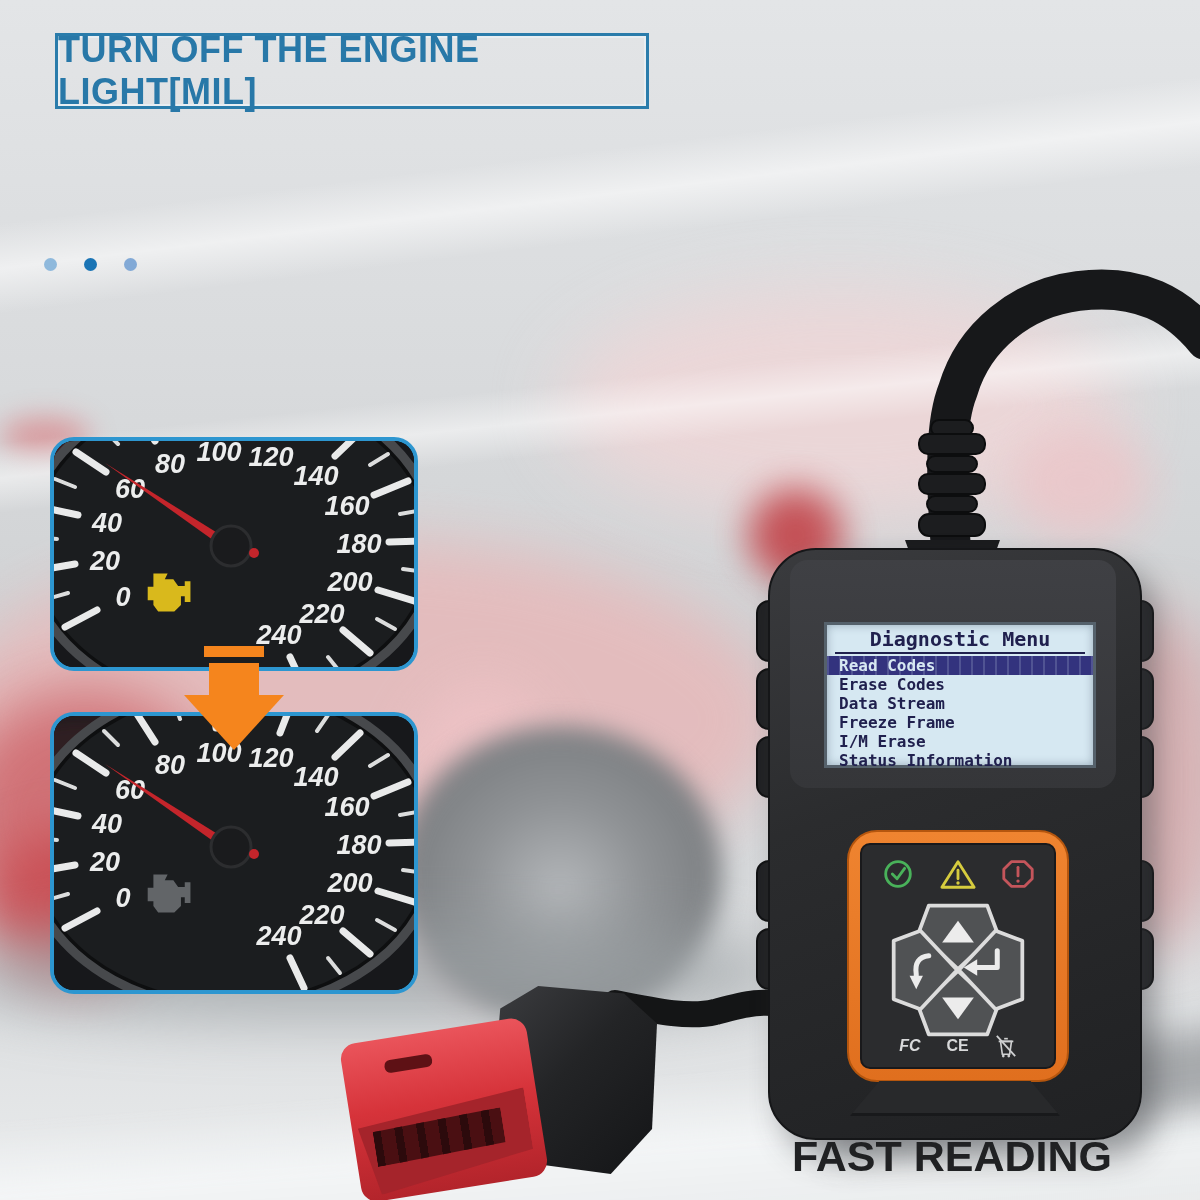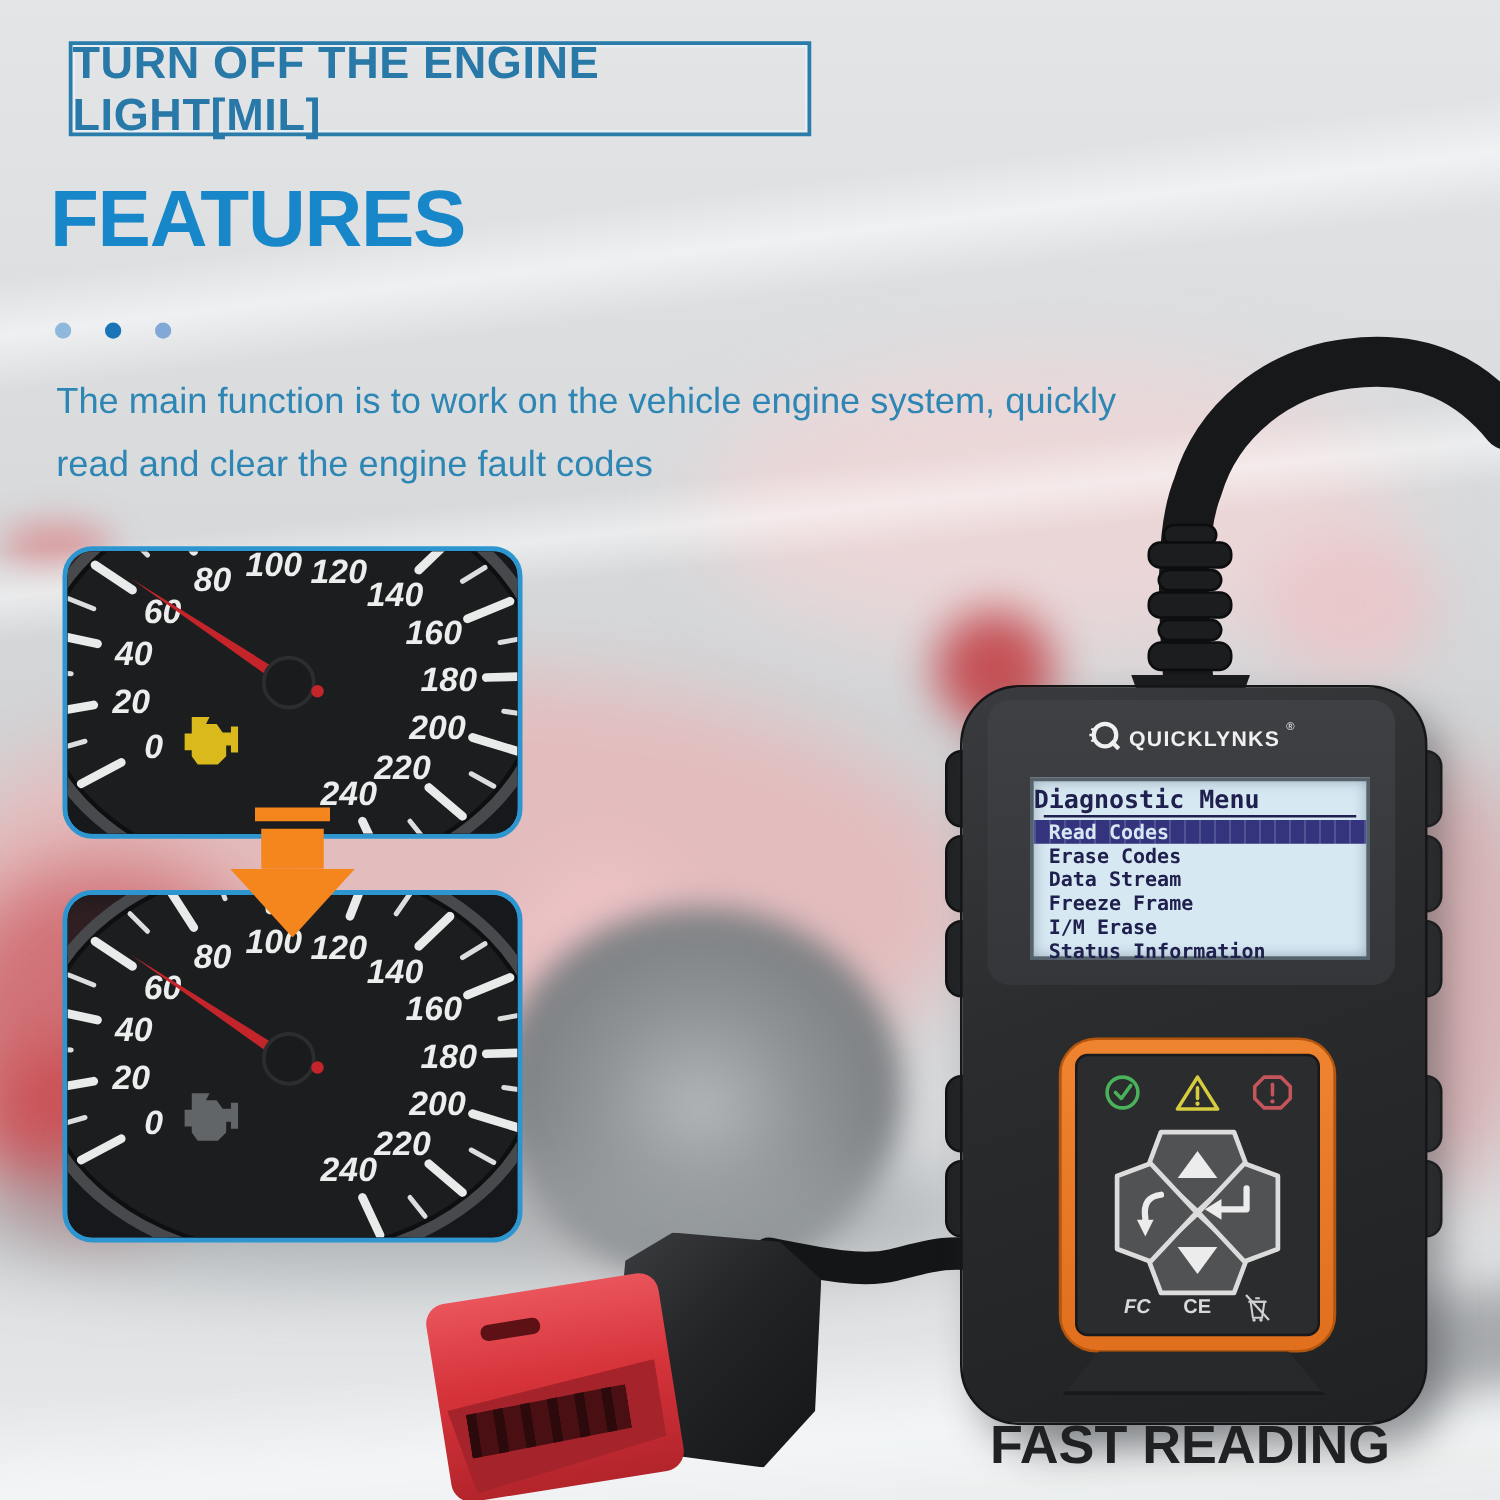--- a/index.html
+++ b/index.html
@@ -34,21 +34,21 @@
             border:2px solid #151618;z-index:5;box-shadow:14px 18px 30px rgba(60,63,66,.45);}
   .grip{position:absolute;width:26px;height:58px;border-radius:13px;background:#212224;border:2px solid #101112;z-index:4;}
   .dev-plate{position:absolute;left:20px;top:10px;width:326px;height:228px;border-radius:18px;
              background:linear-gradient(180deg,#3f4044 0%,#353639 100%);}
   .logo-row{position:absolute;left:0;top:14px;width:100%;display:flex;align-items:flex-start;justify-content:center;gap:5px;}
   .logo-text{color:#f0f0f0;font-size:17px;font-weight:bold;letter-spacing:1px;margin-top:8px;}
   .logo-reg{color:#f0f0f0;font-size:9px;margin-top:2px;}
   .screen{position:absolute;left:34px;top:62px;width:266px;height:140px;background:#d6e8f2;
           border:3px solid #55616b;box-shadow:inset 0 0 10px rgba(40,60,80,.35);
           font-family:"DejaVu Sans Mono",monospace;color:#20204e;}
-  .scr-title{text-align:left;font-size:20px;font-weight:bold;padding-top:2px;letter-spacing:0px;}
+  .scr-title{text-align:center;font-size:20px;font-weight:bold;padding-top:2px;letter-spacing:0px;}
   .scr-rule{height:2px;background:#20204e;margin:1px 8px 2px 8px;}
   .scr-item{font-size:16px;font-weight:bold;line-height:19px;padding-left:12px;white-space:nowrap;}
   .scr-item.selected{background:#33337e;color:#d6e8f2;
       background-image:repeating-linear-gradient(90deg,rgba(214,232,242,.18) 0 2px,transparent 2px 12px);}
   .keypad{position:absolute;left:77px;top:280px;width:218px;height:248px;border-radius:30px;
           background:linear-gradient(180deg,#ef8430 0%,#e06f1e 100%);border:2px solid #b5560e;}
   .keypad-inner{position:absolute;left:11px;top:11px;right:11px;bottom:11px;border-radius:10px;
           background:#2b2c2e;border:2px solid #19191b;}
   .ind-row{position:absolute;left:0;top:12px;width:100%;display:flex;justify-content:center;gap:24px;}
   .dpad{position:absolute;left:50%;top:54px;transform:translateX(-50%);}
@@ -104,29 +104,24 @@
       <rect x="919" y="474" width="66" height="20" rx="9" fill="#1c1d1f" stroke="#0c0d0e" stroke-width="2"></rect>
       <rect x="927" y="496" width="50" height="16" rx="8" fill="#1c1d1f" stroke="#0c0d0e" stroke-width="2"></rect>
       <rect x="919" y="514" width="66" height="22" rx="10" fill="#1c1d1f" stroke="#0c0d0e" stroke-width="2"></rect>
     </g>
   </svg>
 
   <div class="abs banner">
     <span>TURN OFF THE ENGINE LIGHT[MIL]</span>
   </div>
 
-  <div class="abs features-title">FEATURES</div>
   <div class="abs dots">
     <div class="dot" style="background:#8fb9dc;"></div>
     <div class="dot" style="background:#1a74b5;"></div>
     <div class="dot" style="background:#82a9d6;"></div>
-  </div>
-  <div class="abs para">
-    <div>The main function is to work on the vehicle engine system, quickly</div>
-    <div>read and clear the engine fault codes</div>
   </div>
 
   <div class="abs panel" style="left:50px;top:437px;width:360px;height:226px;">
     <svg width="360" height="226" viewBox="0 0 360 226">
       <defs>
           <filter id="bl1" x="-50%" y="-50%" width="200%" height="200%">
             <feGaussianBlur stdDeviation="10"></feGaussianBlur>
           </filter>
         </defs>
       <rect x="0" y="0" width="360" height="226" fill="#17181b"></rect>
@@ -264,33 +259,20 @@
   <div class="grip" style="left:756px;top:860px;"></div>
   <div class="grip" style="left:756px;top:928px;"></div>
   <div class="grip" style="left:1124px;top:600px;"></div>
   <div class="grip" style="left:1124px;top:668px;"></div>
   <div class="grip" style="left:1124px;top:736px;"></div>
   <div class="grip" style="left:1124px;top:860px;"></div>
   <div class="grip" style="left:1124px;top:928px;"></div>
 
   <div class="abs dev-body">
     <div class="dev-plate">
-      <div class="logo-row">
-        <svg width="28" height="28" viewBox="0 0 28 28">
-          <circle cx="14" cy="14" r="9" fill="none" stroke="#f0f0f0" stroke-width="3.4"></circle>
-          <line x1="19" y1="19" x2="25" y2="25" stroke="#f0f0f0" stroke-width="3.4"></line>
-          <g stroke="#f0f0f0" stroke-width="2">
-            <line x1="3" y1="9" x2="6" y2="10.5"></line>
-              <line x1="1.5" y1="14" x2="5" y2="14"></line>
-              <line x1="3" y1="19" x2="6" y2="17.5"></line>
-          </g>
-        </svg>
-        <span class="logo-text">QUICKLYNKS</span>
-        <span class="logo-reg">®</span>
-      </div>
       <div class="screen">
         <div class="scr-title">Diagnostic Menu</div>
         <div class="scr-rule"></div>
         <div class="scr-item selected">Read Codes</div>
         <div class="scr-item">Erase Codes</div>
         <div class="scr-item">Data Stream</div>
         <div class="scr-item">Freeze Frame</div>
         <div class="scr-item">I/M Erase</div>
         <div class="scr-item">Status Information</div>
       </div>

